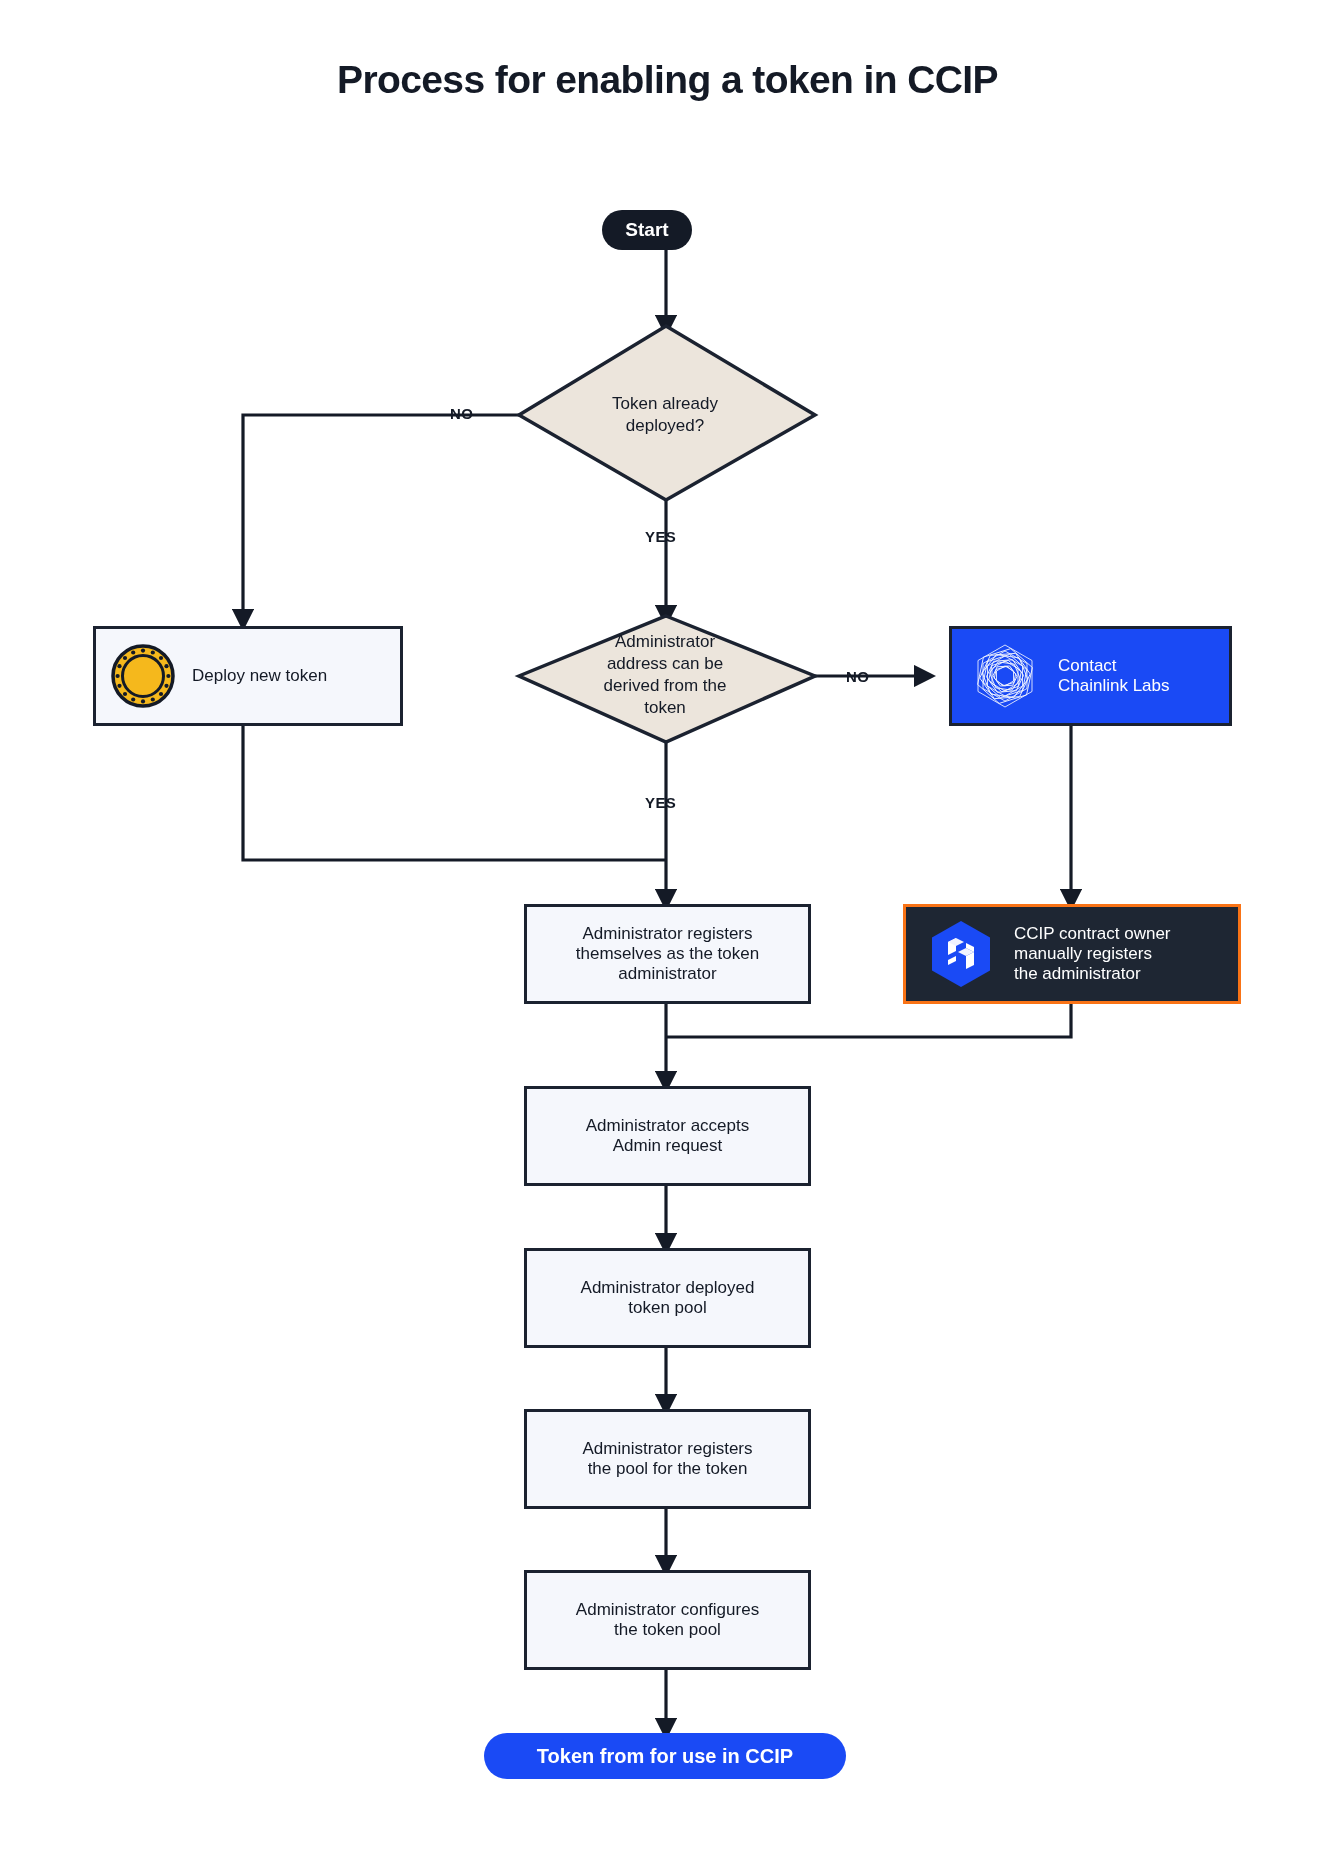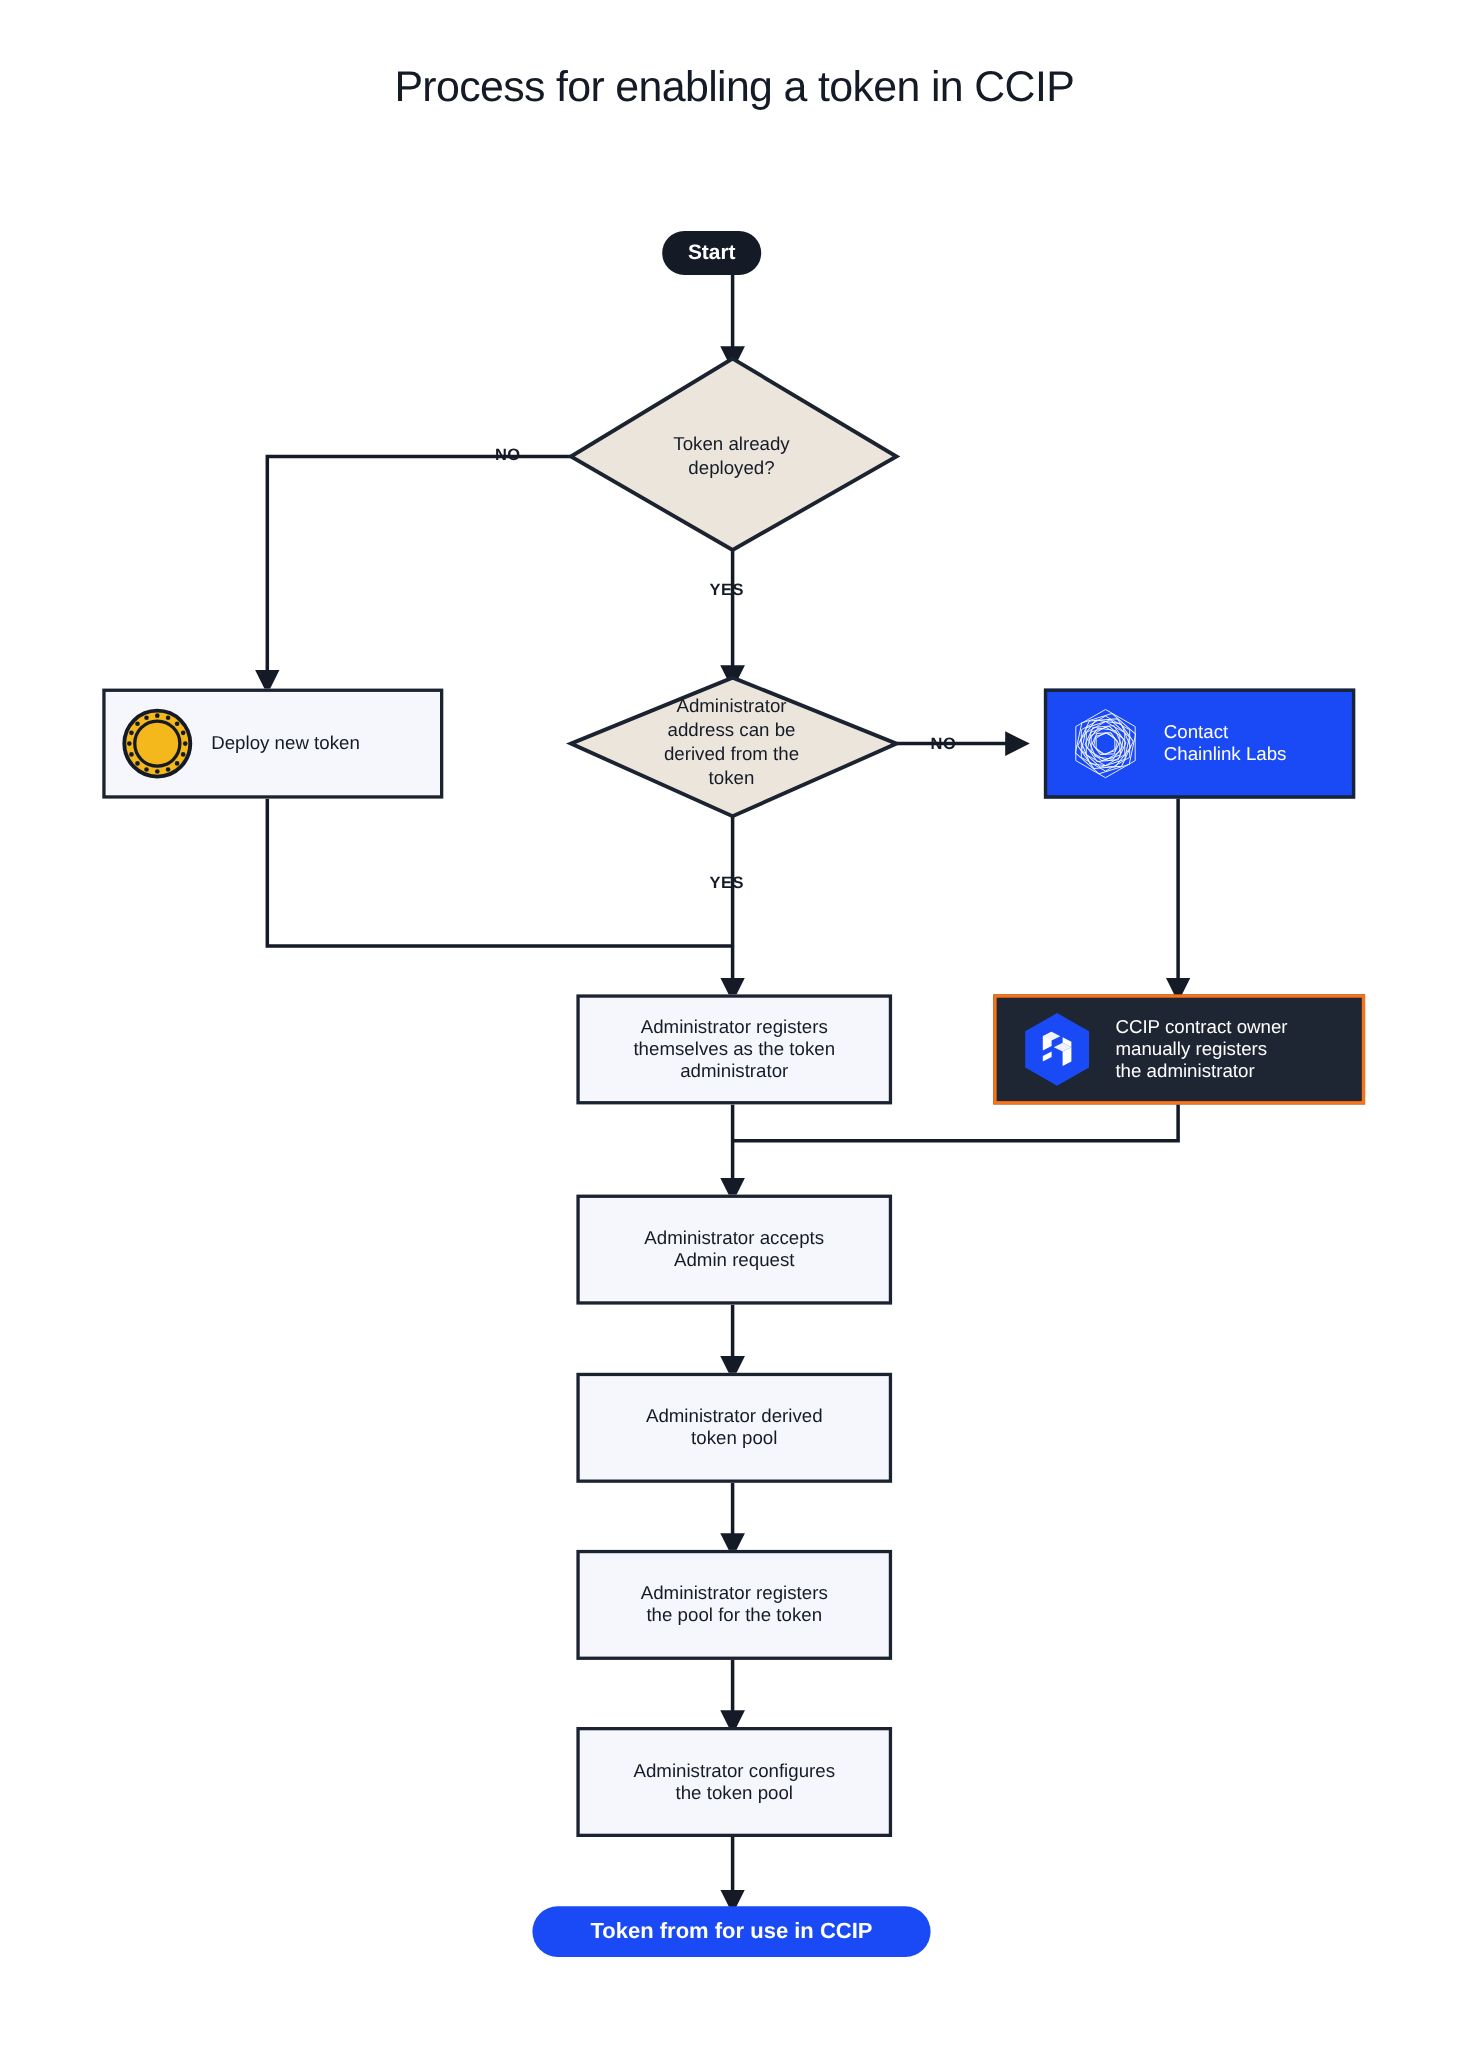--- a/index.html
+++ b/index.html
@@ -6,21 +6,21 @@
   body{
     width:1335px;height:1869px;position:relative;overflow:hidden;
     font-family:"Liberation Sans","DejaVu Sans",sans-serif;
     color:#141a26;
   }
   #chart{position:absolute;inset:0;}
   svg.flow{position:absolute;left:0;top:0;width:1335px;height:1869px;}
 
   .title{
     position:absolute;left:0;top:58px;width:1335px;text-align:center;
-    font-size:39px;font-weight:normal;letter-spacing:-0.6px;color:#141a26;
+    font-size:39px;font-weight:bold;letter-spacing:-0.6px;color:#141a26;
   }
 
   .node{position:absolute;box-sizing:border-box;display:flex;align-items:center;justify-content:center;}
   .node-label{line-height:1.3;}
 
   
   .pill-start{
     left:602px;top:210px;width:90px;height:40px;border-radius:22px;
     background:#141a26;color:#ffffff;font-size:19px;font-weight:bold;
   }
@@ -222,21 +222,21 @@
 
   <div class="node box b-accept">
     <div>
       <div>Administrator accepts</div>
       <div>Admin request</div>
     </div>
   </div>
 
   <div class="node box b-deploypool">
     <div>
-      <div>Administrator derived</div>
+      <div>Administrator deployed</div>
       <div>token pool</div>
     </div>
   </div>
 
   <div class="node box b-regpool">
     <div>
       <div>Administrator registers</div>
       <div>the pool for the token</div>
     </div>
   </div>

